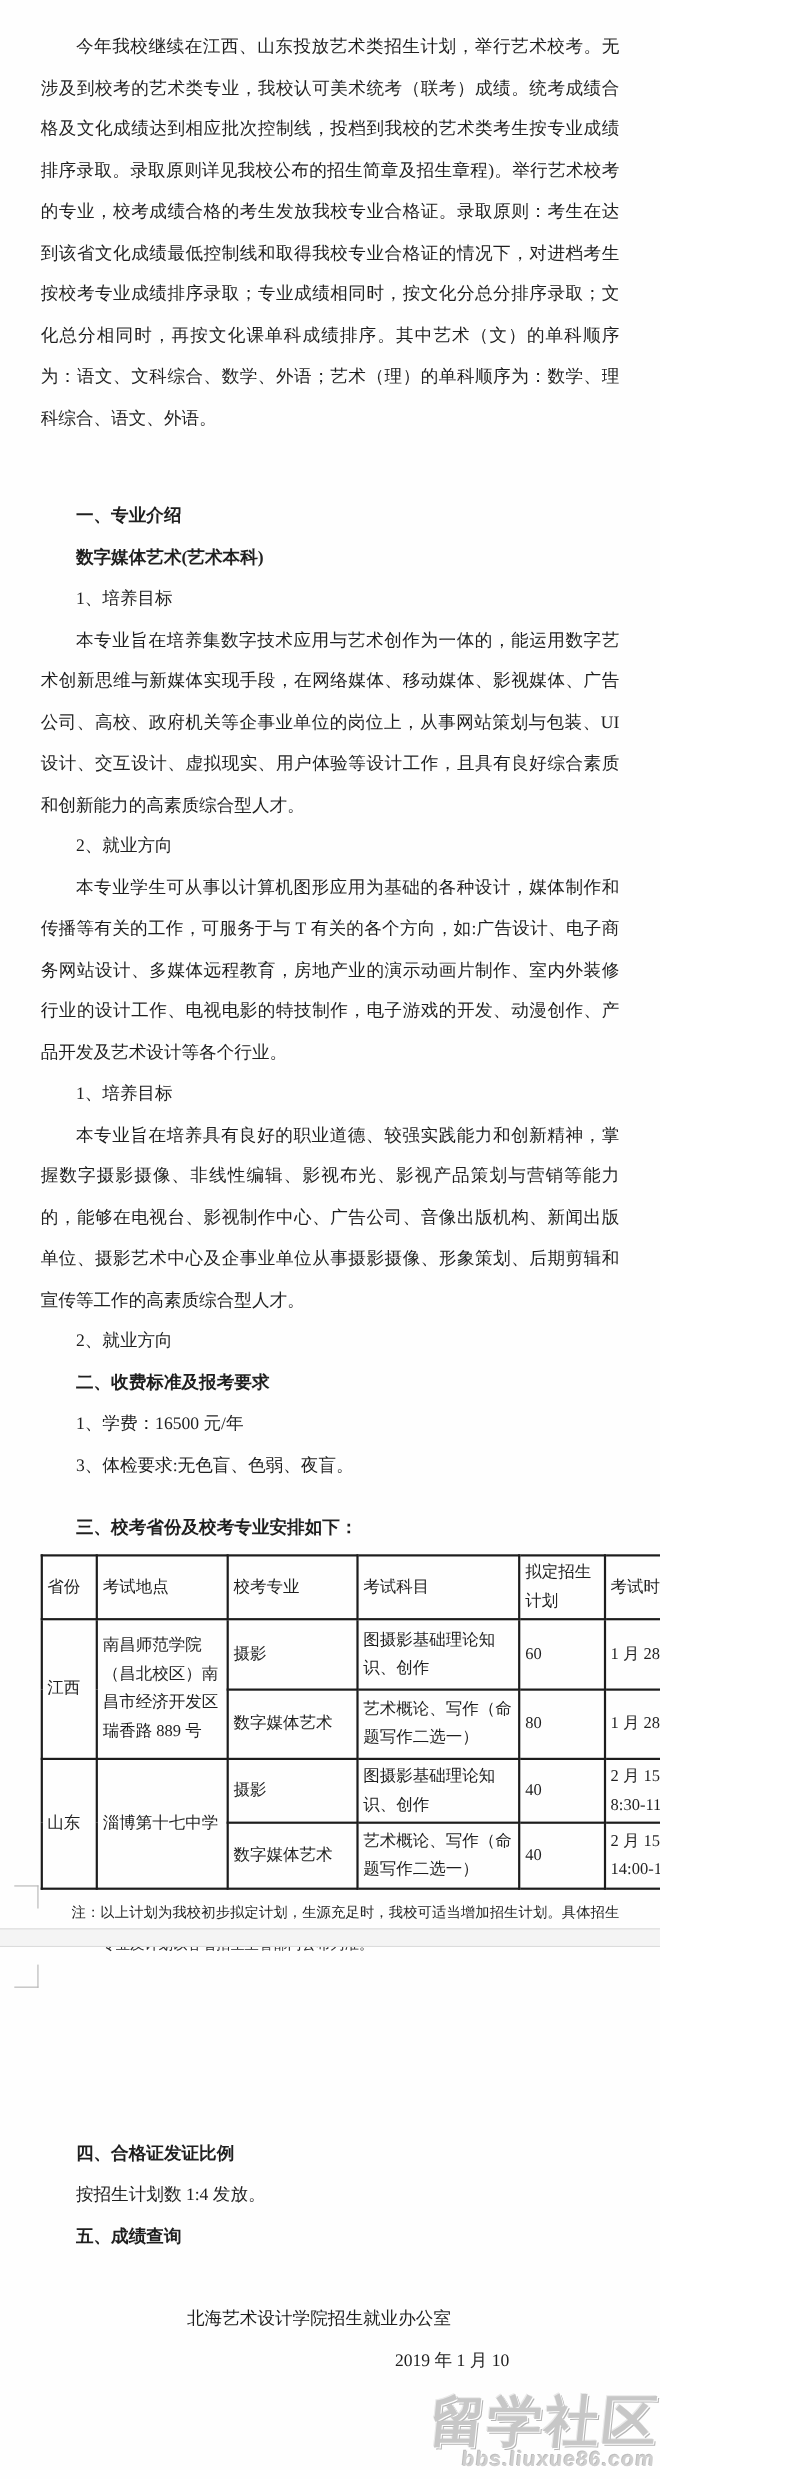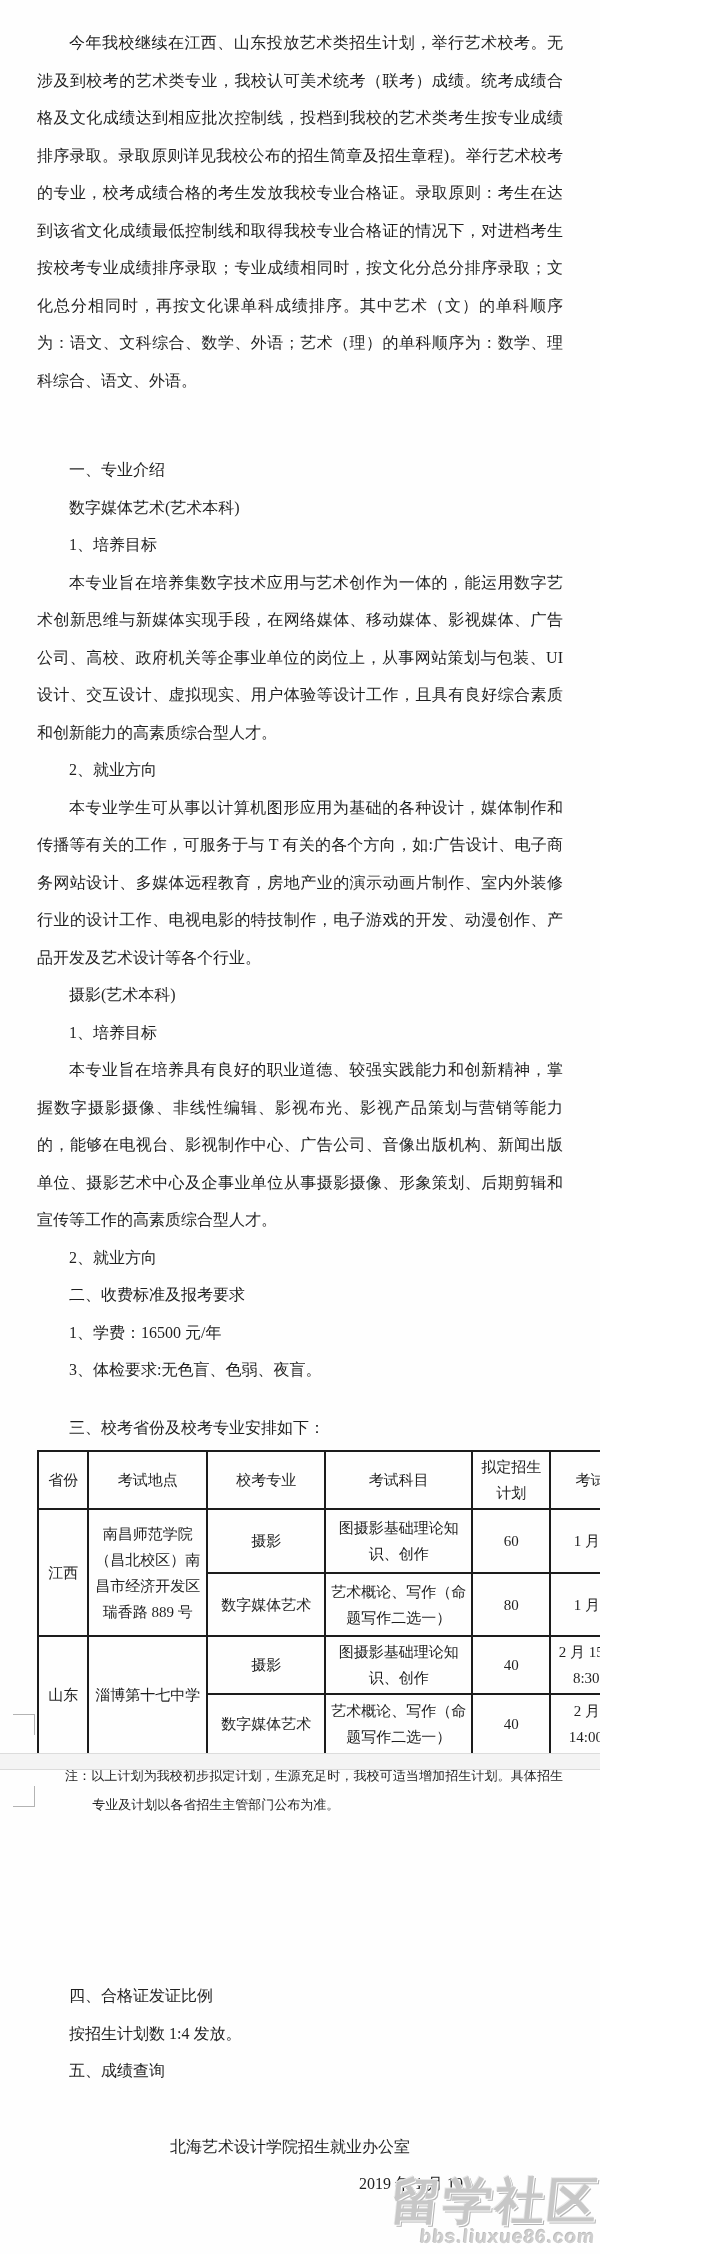--- a/index.html
+++ b/index.html
@@ -16,34 +16,34 @@
     font-size:16px;
     line-height:37.5px;
   }
   .para{
     margin:0;
     text-align:justify;
     text-indent:2em;
   }
   .h-bold{
     margin:0;
-    font-weight:400;
+    font-weight:700;
     text-indent:2em;
   }
   .h-sec1{margin-top:52px;}
   .h-sec3{margin-top:20px;}
   .item{margin:0;text-indent:2em;}
   table.exam{
     border-collapse:collapse;
     table-layout:fixed;
     width:625px;
     margin-top:4px;
     font-size:15px;
     line-height:26px;
-    text-align:center;
+    text-align:left;
   }
   table.exam td,table.exam th{
     border:2px solid #1c1c1c;
     padding:2px 4px;
     font-weight:400;
     vertical-align:middle;
     word-break:break-word;
   }
   .note{
     margin:6px 0 0 28px;
@@ -108,21 +108,20 @@
 
     <p class="para">今年我校继续在江西、山东投放艺术类招生计划，举行艺术校考。无涉及到校考的艺术类专业，我校认可美术统考（联考）成绩。统考成绩合格及文化成绩达到相应批次控制线，投档到我校的艺术类考生按专业成绩排序录取。录取原则详见我校公布的招生简章及招生章程)。举行艺术校考的专业，校考成绩合格的考生发放我校专业合格证。录取原则：考生在达到该省文化成绩最低控制线和取得我校专业合格证的情况下，对进档考生按校考专业成绩排序录取；专业成绩相同时，按文化分总分排序录取；文化总分相同时，再按文化课单科成绩排序。其中艺术（文）的单科顺序为：语文、文科综合、数学、外语；艺术（理）的单科顺序为：数学、理科综合、语文、外语。</p>
 
     <p class="h-bold h-sec1">一、专业介绍</p>
     <p class="h-bold">数字媒体艺术(艺术本科)</p>
     <p class="item">1、培养目标</p>
     <p class="para">本专业旨在培养集数字技术应用与艺术创作为一体的，能运用数字艺术创新思维与新媒体实现手段，在网络媒体、移动媒体、影视媒体、广告公司、高校、政府机关等企事业单位的岗位上，从事网站策划与包装、UI 设计、交互设计、虚拟现实、用户体验等设计工作，且具有良好综合素质和创新能力的高素质综合型人才。</p>
     <p class="item">2、就业方向</p>
     <p class="para">本专业学生可从事以计算机图形应用为基础的各种设计，媒体制作和传播等有关的工作，可服务于与 T 有关的各个方向，如:广告设计、电子商务网站设计、多媒体远程教育，房地产业的演示动画片制作、室内外装修行业的设计工作、电视电影的特技制作，电子游戏的开发、动漫创作、产品开发及艺术设计等各个行业。</p>
 
-    <p class="h-bold">摄影(艺术本科)</p>
     <p class="item">1、培养目标</p>
     <p class="para">本专业旨在培养具有良好的职业道德、较强实践能力和创新精神，掌握数字摄影摄像、非线性编辑、影视布光、影视产品策划与营销等能力的，能够在电视台、影视制作中心、广告公司、音像出版机构、新闻出版单位、摄影艺术中心及企事业单位从事摄影摄像、形象策划、后期剪辑和宣传等工作的高素质综合型人才。</p>
     <p class="item">2、就业方向</p>
 
     <p class="h-bold">二、收费标准及报考要求</p>
     <p class="item">1、学费：16500 元/年</p>
     <p class="item">3、体检要求:无色盲、色弱、夜盲。</p>
 
     <p class="h-bold h-sec3">三、校考省份及校考专业安排如下：</p>
 

